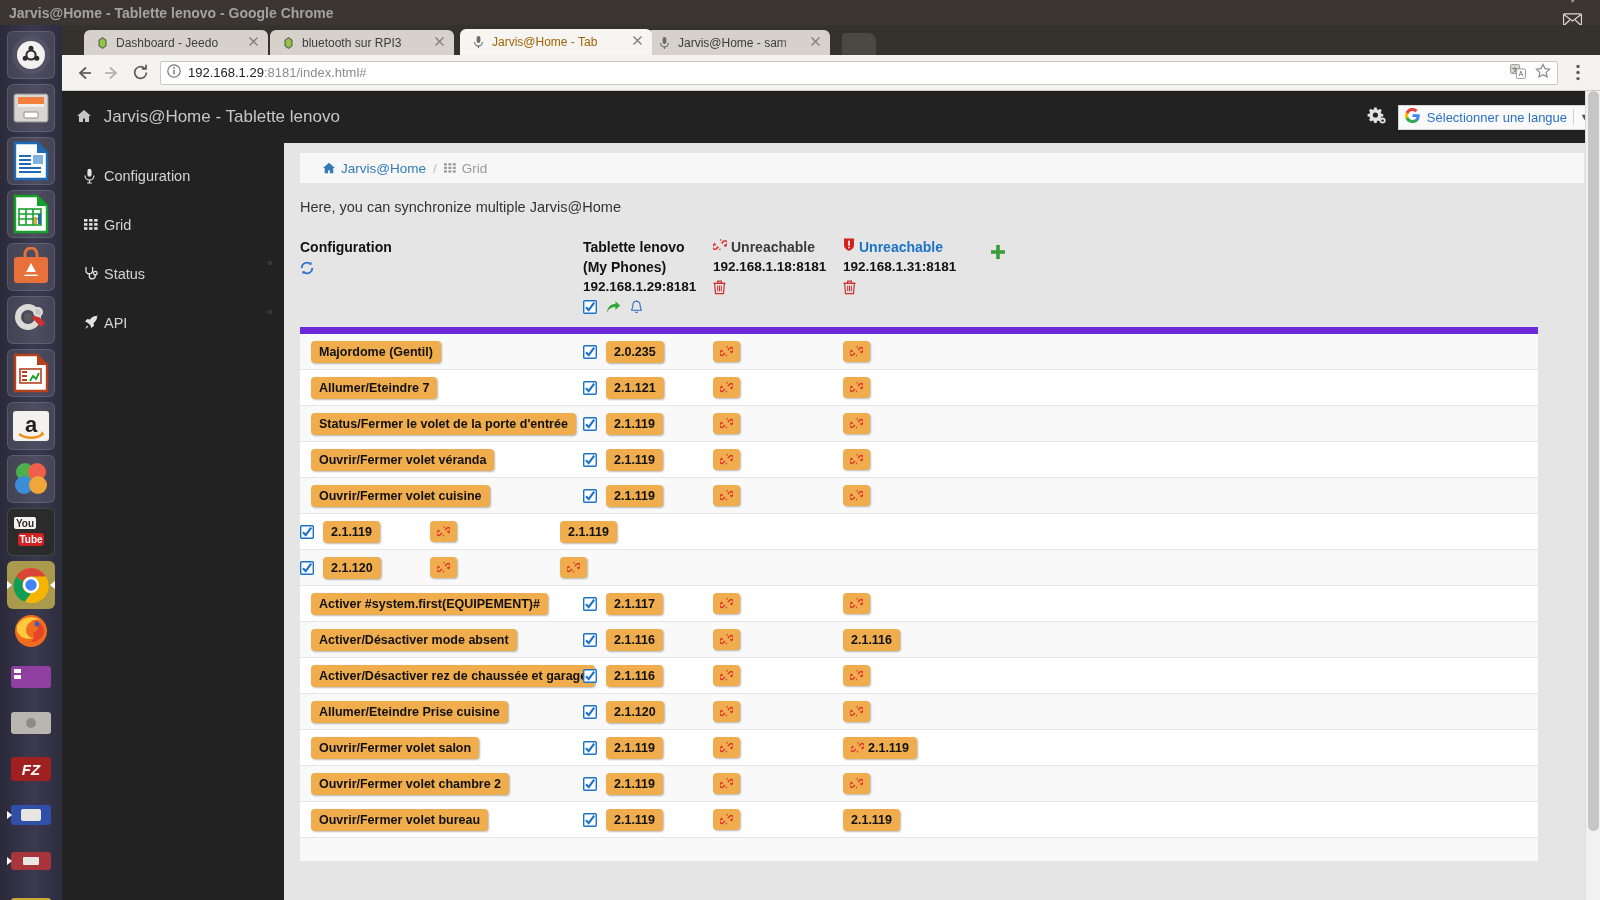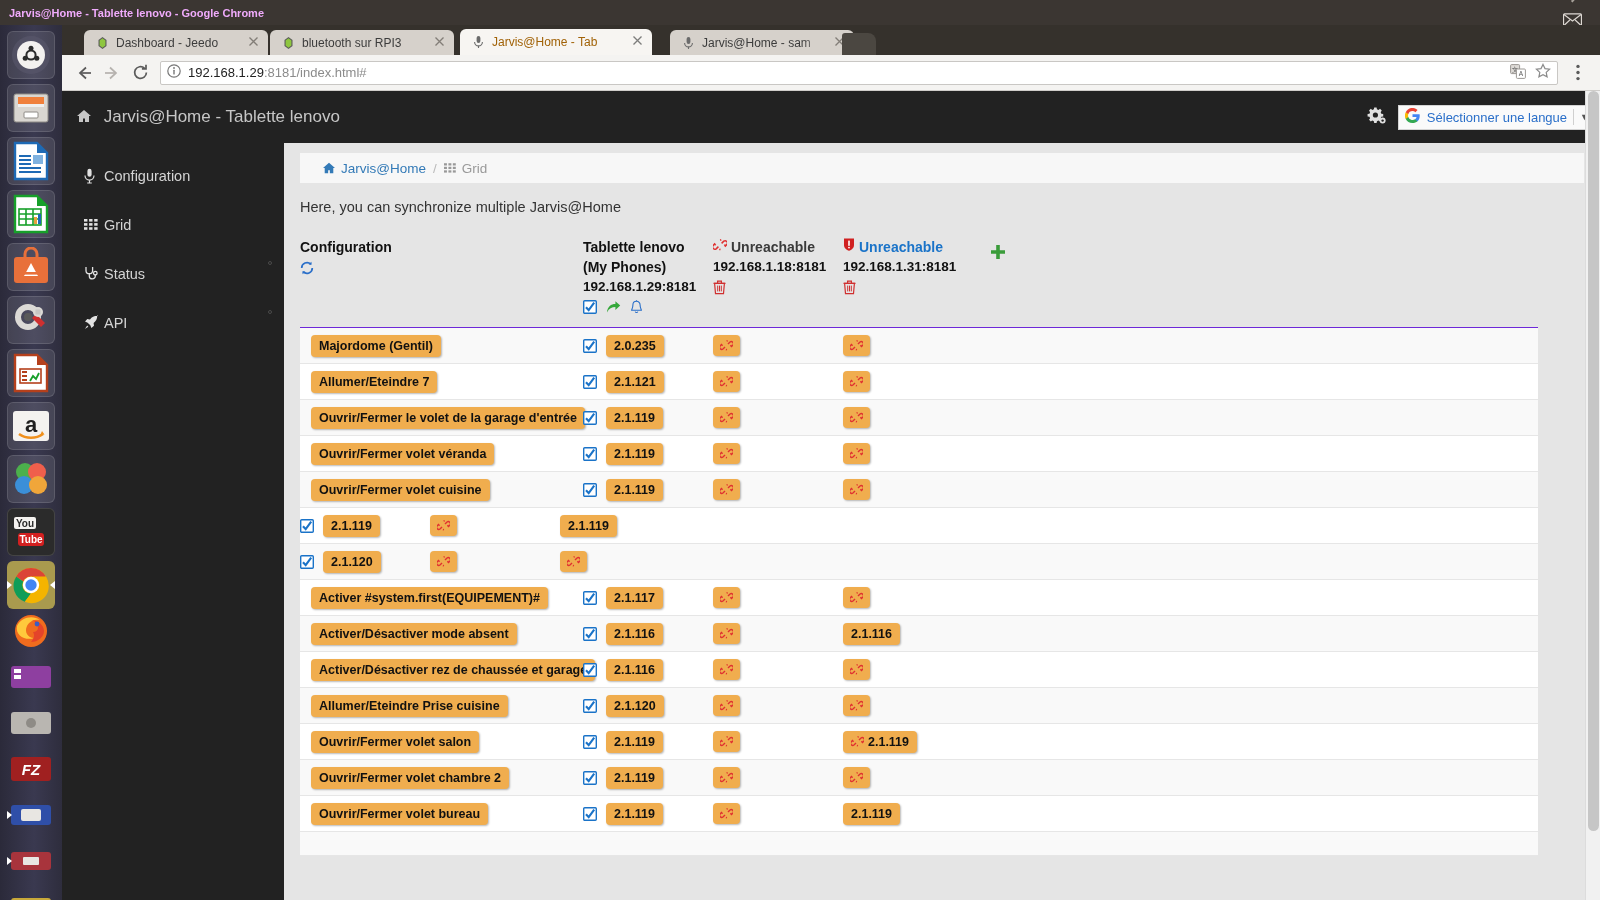--- a/index.html
+++ b/index.html
@@ -11,21 +11,21 @@
   }
 
   
   #ubuntu-panel {
     position: absolute; top: 0; left: 0; width: 1600px; height: 25px;
     background: #3b3632;
     display: flex; align-items: center;
     color: #ffffff;
   }
   #window-title {
-    font-size: 11px; font-weight: bold; color: #f0abfc;
+    font-size: 14px; font-weight: bold; color: #a3a3a3;
     margin-left: 9px; letter-spacing: 0px; white-space: nowrap;
   }
   #tray { margin-left: auto; display: flex; align-items: center; padding-right: 9px; flex-direction: column; }
   .tray-ico { display: flex; align-items: center; justify-content: center; height: 25px; }
   .tray-ico svg { display: block; }
   #tray-clock { font-size: 13px; color: #fff; white-space: nowrap; }
   #tray-battpct { font-size: 13px; color: #dedad6; margin-left: -4px; }
   #kb-layout {
     background: #dedad6; color: #3b3632; font-size: 11px; font-weight: bold;
     border-radius: 2px; padding: 0px 3px; line-height: 14px;
@@ -165,21 +165,21 @@
   .gt-head .col-title { font-size: 14px; font-weight: bold; color: #111; line-height: 20px; white-space: nowrap; }
   .gt-head .col-sub   { font-size: 14px; font-weight: bold; color: #111; line-height: 20px; white-space: nowrap; }
   .gt-head .col-addr  { font-size: 13.5px; font-weight: bold; color: #111; line-height: 20px; white-space: nowrap; }
   .gt-head .col-state { font-size: 14px; font-weight: bold; line-height: 20px; white-space: nowrap; display:flex; align-items:center; gap:4px; }
   .gt-head .col-state.gray { color: #3a3a3a; }
   .gt-head .col-state.blue { color: #1a73c8; }
   .gt-head .col-acts { display: flex; align-items: center; gap: 9px; height: 20px; margin-top: 2px; }
   .gt-head .refresh-ico { margin-top: 4px; }
   #add-node { position: absolute; left: 690px; top: 7px; }
 
-  .gt-rows { border-top: 1px solid #6d28d9; text-align: right; }
+  .gt-rows { border-top: 7px solid #6d28d9; text-align: right; }
   .gt-row { display: flex; align-items: center; height: 36px; border-bottom: 1px solid #e6e6e6; }
   .gt-row.odd { background: #f9f9f9; }
   .gt-row.even { background: #ffffff; }
   .gt-row.footer { height: 24px; background: #f9f9f9; border-bottom: 1px solid #e6e6e6; }
 
   .cell-name { width: 283px; flex: 0 0 283px; padding-left: 11px; display: flex; align-items: center; }
   .cell-node { width: 130px; flex: 0 0 130px; display: flex; align-items: center; gap: 9px; }
   .cell-node.first { padding-left: 0px; }
 
   .badge {
@@ -463,21 +463,21 @@
           </svg>
       </span>
       <span class="tab-title">Jarvis@Home - Tab</span>
       <span class="tab-close">
         <svg width="11" height="11" viewBox="0 0 11 11">
             <path d="M1.5 1.5l8 8M9.5 1.5l-8 8" stroke="#3c3c3c" stroke-width="1.3"></path>
           </svg>
       </span>
     </div>
 
-    <div class="tab" style="left:608px; width:184px;">
+    <div class="tab" style="left:584px; width:184px;">
       <span class="favicon">
         <svg width="11" height="14" viewBox="0 0 11 14">
             <rect x="3.6" y="1" width="3.8" height="7" rx="1.9" fill="#6b6b6b"></rect>
             <path d="M1.6 7a3.9 3.9 0 0 0 7.8 0" stroke="#6b6b6b" stroke-width="1.1" fill="none"></path>
             <path d="M5.5 11v2" stroke="#6b6b6b" stroke-width="1.1"></path>
           </svg>
       </span>
       <span class="tab-title">Jarvis@Home - sam</span>
       <span class="tab-close">
         <svg width="11" height="11" viewBox="0 0 11 11">
@@ -830,21 +830,21 @@
                         <path d="M5.4 8.6L3.2 10.8a2.3 2.3 0 0 1-3.2-3.2L2.2 5.4" stroke="#e03030" stroke-width="1.5" fill="none"></path>
                         <path d="M8.6 5.4l2.2-2.2a2.3 2.3 0 0 1 3.2 3.2l-2.2 2.2" stroke="#e03030" stroke-width="1.5" fill="none"></path>
                         <path d="M7.4 1.2l.6 1.6M12.6 6.8l-1.6.6M1.4 6.4l1.6.6M6.6 12.2l.6-1.6" stroke="#e03030" stroke-width="1.2"></path>
                       </svg>
                     </span>
                   </span>
                 </div>
               </div>
               <div class="gt-row odd">
                 <div class="cell-name">
-                  <span class="badge">Ouvrir/Fermer le volet de la garage d'entrée</span>
+                  <span class="badge">Status/Fermer le volet de la porte d'entrée</span>
                 </div>
                 <div class="cell-node first">
                   <span class="chk"><svg width="14" height="14" viewBox="0 0 14 14">
                       <rect x="0.7" y="0.7" width="12.6" height="12.6" rx="1" fill="#fff" stroke="#1a73c8" stroke-width="1.4"></rect>
                       <path d="M3 7.2l2.7 3L11.2 2.6" stroke="#1a73c8" stroke-width="2.1" fill="none"></path>
                     </svg></span>
                   <span class="badge">2.1.119</span>
                 </div>
                 <div class="cell-node">
                   <span class="badge iconic">

